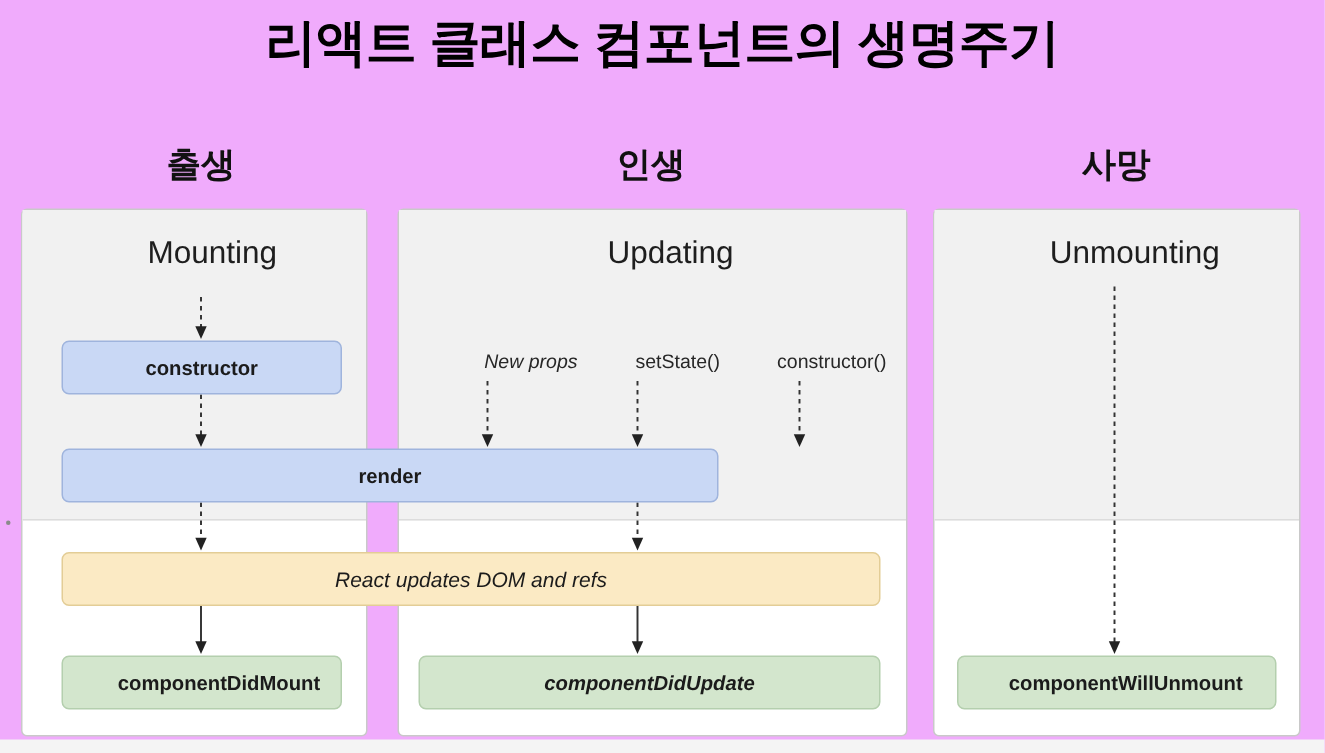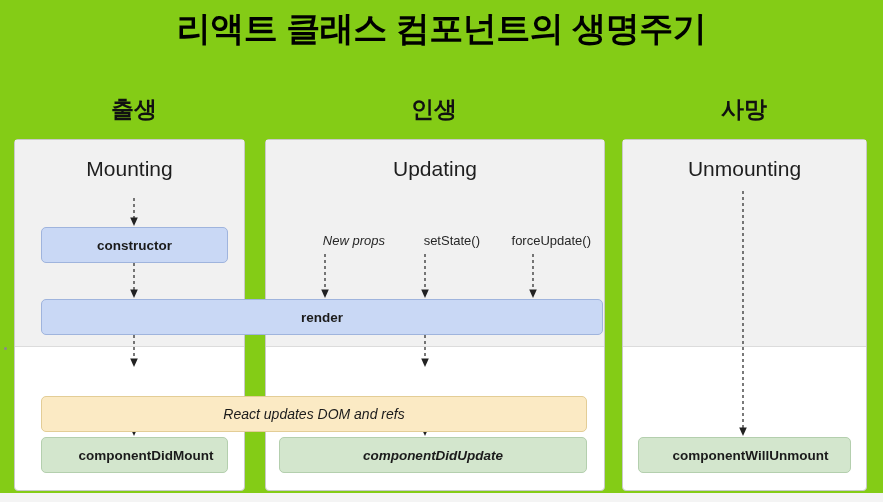--- a/index.html
+++ b/index.html
@@ -13,21 +13,21 @@
     font-family: "Liberation Sans", sans-serif;
     overflow: hidden;
     position: relative;
   }
 
   #stage {
     position: absolute;
     left: 0; top: 0;
     width: 883px;
     height: 502px;
-    background: #84cc16;
+    background: #f0abfc;
   }
 
   
   #title {
     position: absolute;
     left: 0;
     top: 6px;
     width: 883px;
     text-align: center;
     font-size: 34px;
@@ -71,21 +71,21 @@
     left: 0; top: 0;
     right: 0;
     height: 207px;
     background: #f1f1f1;
     border-bottom: 1px solid #dcdcdc;
     box-sizing: border-box;
   }
 
   .panel-title {
     position: absolute;
-    left: 0;
+    left: 12px;
     top: 17px;
     width: 100%;
     text-align: center;
     font-size: 21px;
     color: #1e1e1e;
     white-space: nowrap;
   }
 
   
   .node {
@@ -113,23 +113,23 @@
     font-size: 14px;
   }
   .node.green {
     background: #d3e6cd;
     border: 1px solid #b4cfae;
   }
 
   
   #node-constructor { left: 41px; top: 227px; width: 187px; height: 36px; }
   
-  #node-render { left: 41px; top: 299px; width: 562px; height: 36px; }
-  
-  #node-react-updates { left: 41px; top: 368px; width: 546px; height: 36px; margin-top: 28px; }
+  #node-render { left: 41px; top: 299px; width: 438px; height: 36px; }
+  
+  #node-react-updates { left: 41px; top: 368px; width: 546px; height: 36px; }
   
   #node-did-mount     { left: 41px;  top: 437px; width: 187px; height: 36px; padding-left: 23px; }
   #node-did-update    { left: 279px; top: 437px; width: 308px; height: 36px; font-style: italic; }
   #node-will-unmount  { left: 638px; top: 437px; width: 213px; height: 36px; padding-left: 12px; }
 
   
   .trigger {
     position: absolute;
     top: 233px;
     font-size: 13px;
@@ -268,18 +268,18 @@
 
   <div class="node blue" id="node-constructor">constructor</div>
   <div class="node blue" id="node-render">render</div>
   <div class="node yellow" id="node-react-updates">React updates DOM and refs</div>
   <div class="node green" id="node-did-mount">componentDidMount</div>
   <div class="node green" id="node-did-update">componentDidUpdate</div>
   <div class="node green" id="node-will-unmount">componentWillUnmount</div>
 
   <div class="trigger italic" id="trig-new-props">New props</div>
   <div class="trigger" id="trig-set-state">setState()</div>
-  <div class="trigger" id="trig-force-update">forceUpdate()</div>
+  <div class="trigger" id="trig-force-update">constructor()</div>
 
   <div id="dot-artifact"></div>
   <div id="bottom-strip"></div>
 
 </div>
 
 </body></html>

